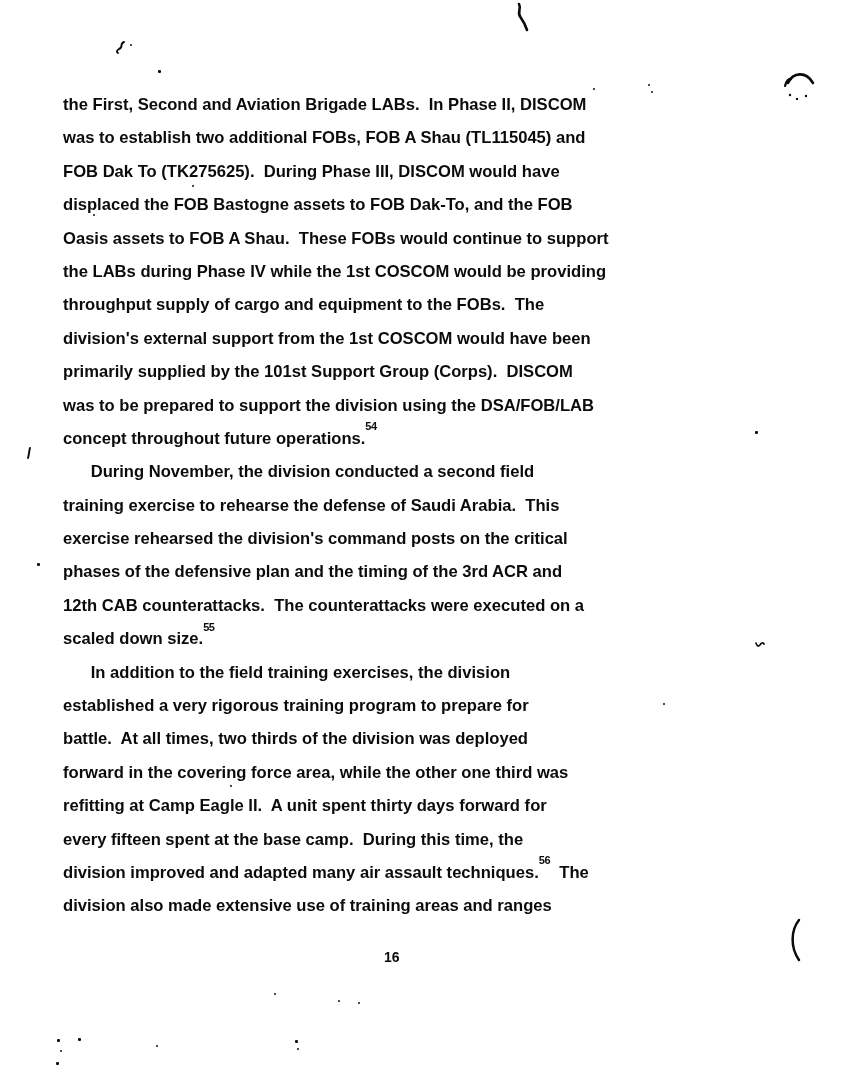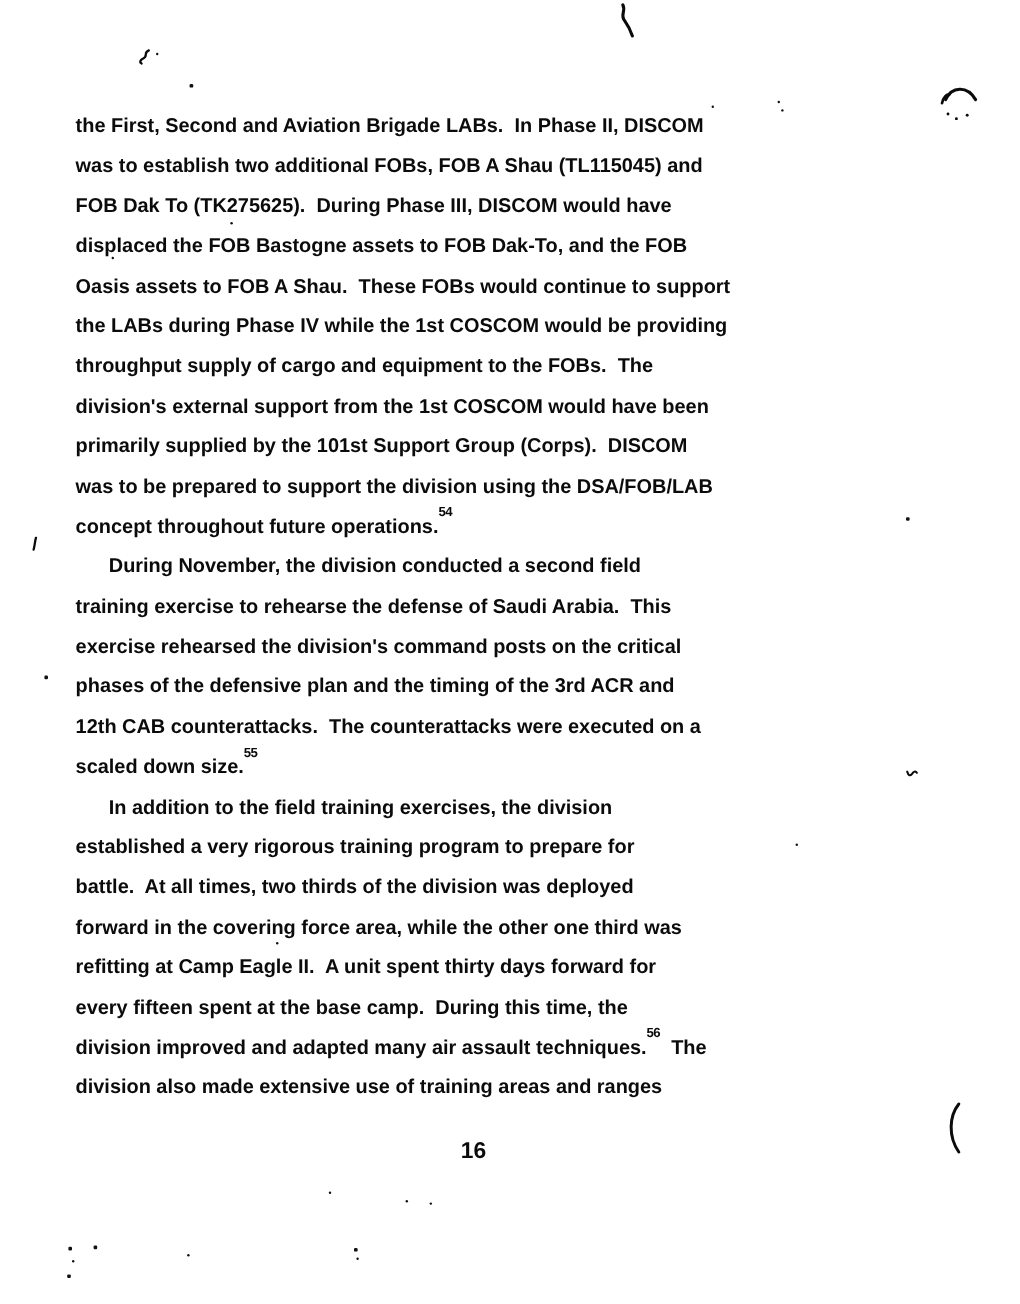--- a/index.html
+++ b/index.html
@@ -31,21 +31,21 @@
     font-size: 11px;
     line-height: 0;
     position: relative;
     top: -7px;
     letter-spacing: -0.5px;
   }
   .page-number {
     position: absolute;
     left: 384px;
     top: 949px;
-    font-size: 19px;
+    font-size: 14px;
     font-weight: 700;
   }
   .mark {
     position: absolute;
   }
   .speck {
     position: absolute;
     background: #111;
     border-radius: 1px;
   }

